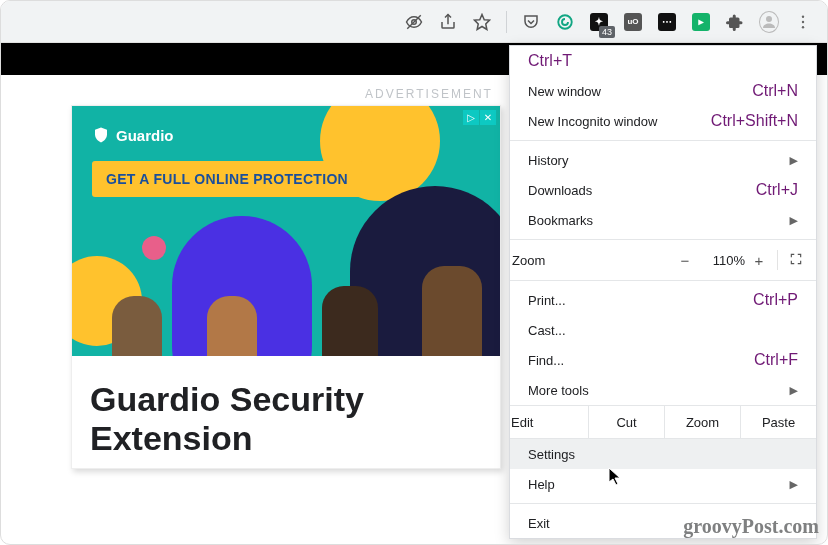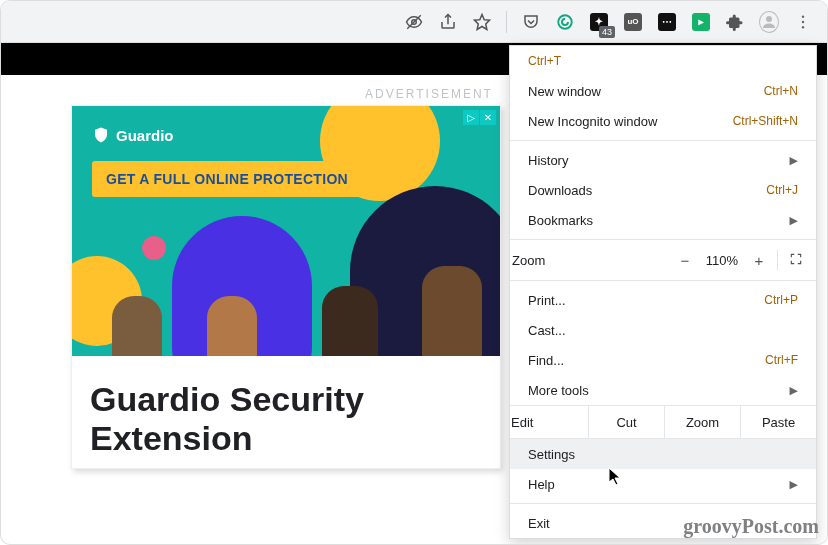--- a/index.html
+++ b/index.html
@@ -113,29 +113,29 @@
     z-index:50;
   }
   .menu-item {
     display:flex;align-items:center;
     padding:7px 18px;
     cursor:default;
     height:30px;
   }
   .menu-item:hover, .menu-item.hover { background:#eef0f1; }
   .mi-label { flex:1; }
-  .mi-sc { color:#a16207;font-size:12px; }
+  .mi-sc { color:#701a75;font-size:16px; }
   .mi-arrow { color:#666;font-size:11px;margin-left:auto; }
   .menu hr { border:none;border-top:1px solid #e4e6e8;margin:4px 0; }
   .zoom-row {
     display:flex;align-items:center;padding:4px 6px 4px 2px;height:32px;
   }
   .zoom-row .zlabel { flex:1; }
   .zoom-btn { width:28px;text-align:center;color:#555;cursor:pointer;font-size:15px; }
-  .zoom-pct { width:46px;text-align:center; }
+  .zoom-pct { width:46px;text-align:right; }
   .zoom-sep { width:1px;height:20px;background:#e3e3e3;margin:0 4px;}
   .fs-icon { width:28px;text-align:center;color:#555; }
   .edit-row {
     display:flex;align-items:stretch;border-top:1px solid #e4e6e8;border-bottom:1px solid #e4e6e8;height:34px;
   }
   .edit-row > div { display:flex;align-items:center;justify-content:center; }
   .edit-row .elabel { width:78px;justify-content:flex-start;padding-left:1px; }
   .edit-row .eact { flex:1;border-left:1px solid #e4e6e8;cursor:pointer; }
   
   .cursor-arrow {

